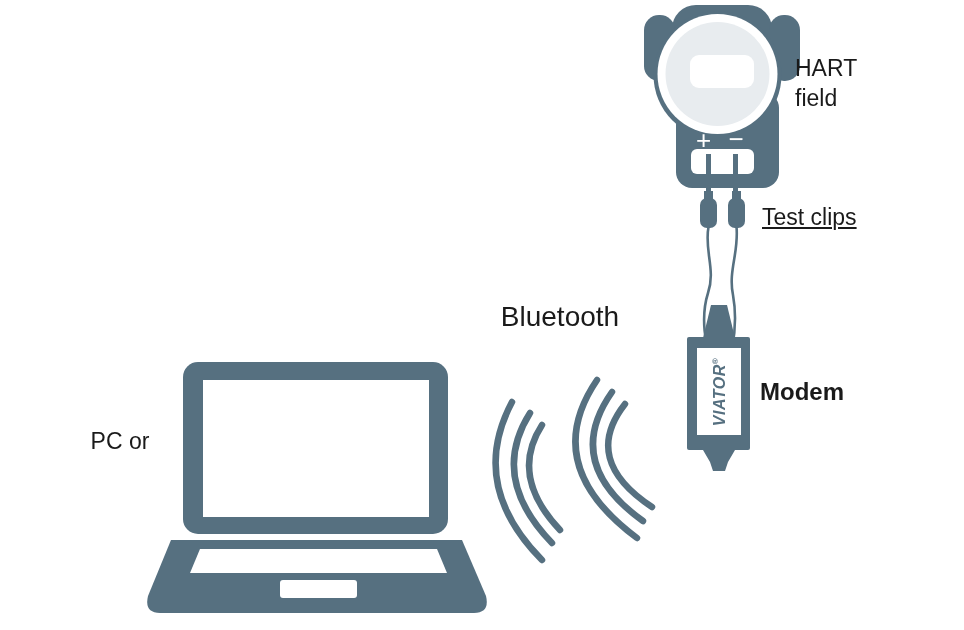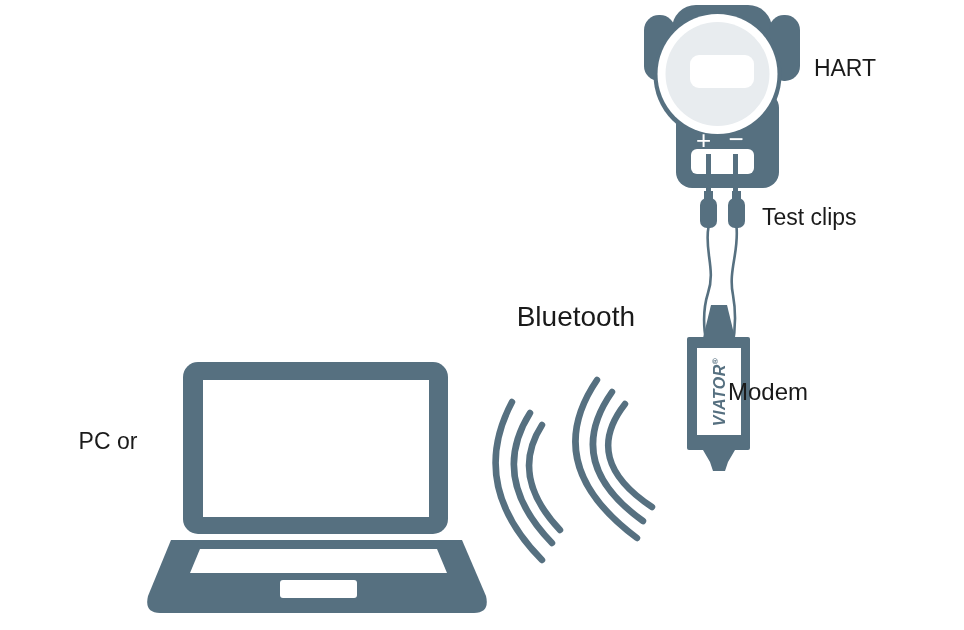--- a/index.html
+++ b/index.html
@@ -15,25 +15,25 @@
   .white{fill:#ffffff;}
   .face{fill:var(--device-face,#e8ecef);}
   .lead{stroke:var(--slate,#567080);stroke-width:2.6;fill:none;stroke-linecap:round;}
   .wave{stroke:var(--slate,#567080);stroke-width:6.5;fill:none;stroke-linecap:round;}
   .terminal-text{fill:#ffffff;font-size:26px;font-family:"Liberation Sans","DejaVu Sans",sans-serif;}
   .label{
     position:absolute;color:var(--label-text,#1a1a1a);
     font-size:23px;line-height:27px;white-space:nowrap;
   }
   .label .ln{display:block;}
-  .label-hart{left:795px;top:53px;width:100px;text-align:center;line-height:30px;}
-  .label-testclips{left:762px;top:204px;}
-  .label-bluetooth{left:485px;top:301px;width:150px;text-align:right;font-size:28px;line-height:32px;}
-  .label-modem{left:728px;top:378px;font-size:24px;}
-  .label-pc{left:46px;top:428px;width:124px;text-align:center;}
+  .label-hart{left:795px;top:53px;width:100px;text-align:left;line-height:30px;}
+  .label-testclips{left:762px;top:204px;text-decoration:underline;}
+  .label-bluetooth{left:485px;top:301px;width:150px;text-align:center;font-size:28px;line-height:32px;}
+  .label-modem{left:760px;top:378px;font-size:24px;font-weight:bold;}
+  .label-pc{left:58px;top:428px;width:124px;text-align:center;}
   .viator{
     position:absolute;left:677px;top:385px;width:85px;height:14px;
     transform:rotate(-90deg);
     text-align:center;font-size:16px;font-weight:bold;font-style:italic;
     letter-spacing:0.5px;color:var(--slate,#567080);line-height:14px;
     white-space:nowrap;
   }
   .viator sup{font-size:8px;line-height:0;}
 </style>
 </head>
@@ -88,20 +88,21 @@
       <rect class="slate" x="183" y="362" width="265" height="172" rx="15"></rect>
       <rect class="white" x="203" y="380" width="226" height="137"></rect>
       <path class="slate" d="M171 540 L462 540 L486 596 Q490 613 474 613 L160 613 Q144 613 148 596 Z"></path>
       <polygon class="white" points="200,549 437,549 447,573 190,573"></polygon>
       <rect class="white" x="280" y="580" width="77" height="18" rx="3"></rect>
     </g>
   </svg>
 
   <div class="label label-hart">
     <span class="ln">HART</span>
+    <span class="ln">field</span>
   </div>
 
   <div class="label label-testclips">Test clips</div>
 
   <div class="label label-bluetooth">
     <span class="ln">Bluetooth</span>
   </div>
 
   <div class="label label-modem">Modem</div>
 

